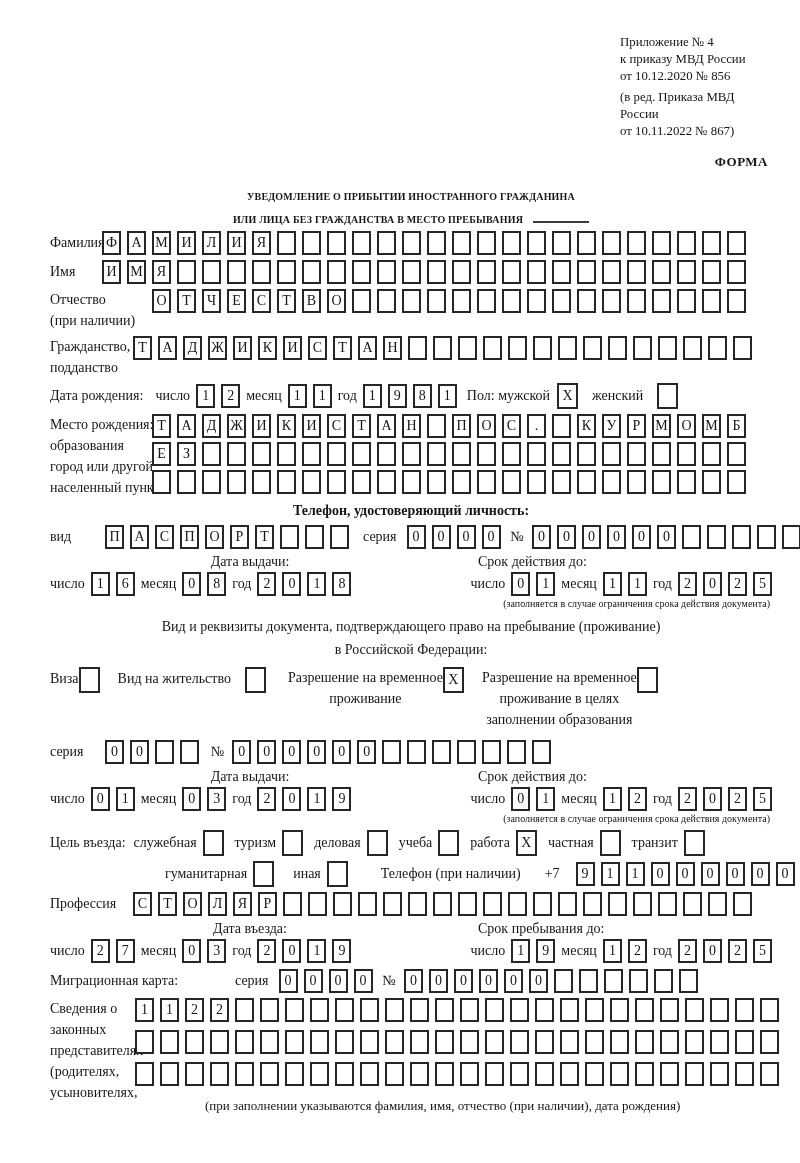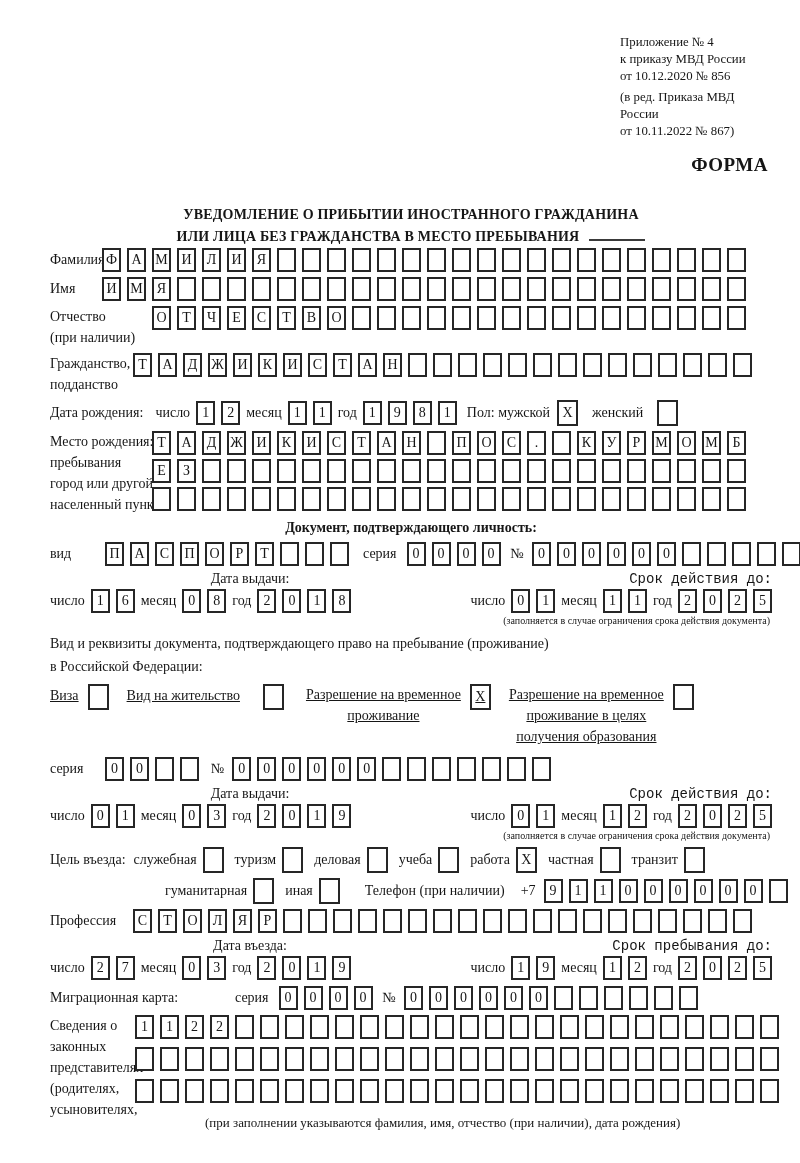--- a/index.html
+++ b/index.html
@@ -3,22 +3,22 @@
 <meta charset="utf-8">
 <style>
   html,body{margin:0;padding:0;background:#fff;}
   .page{
     width:800px;height:1163px;background:#fff;box-sizing:border-box;
     padding:34px 28px 0 50px;position:relative;overflow:hidden;
     font-family:"Liberation Serif",serif;color:#161616;font-size:14px;
   }
   .annex{margin-left:570px;font-size:12.8px;line-height:17px;}
   .annex .ed{margin-top:4px;}
-  .forma{text-align:right;font-weight:bold;font-size:19px;margin-top:14px;letter-spacing:.5px;padding-right:4px;}
-  .title{text-align:center;font-weight:bold;font-size:14px;line-height:22px;margin-top:28px;letter-spacing:.2px;}
+  .forma{text-align:right;font-weight:bold;font-size:13px;margin-top:14px;letter-spacing:.5px;padding-right:4px;}
+  .title{text-align:center;font-weight:bold;font-size:10px;line-height:22px;margin-top:16px;letter-spacing:.2px;}
   .title-blank{display:inline-block;width:56px;height:13px;border-bottom:2px solid #3a3a3a;margin-left:10px;}
   .sec{font-weight:bold;font-size:13.6px;text-align:center;margin-top:22px;margin-bottom:16px;letter-spacing:.2px;}
 
   .f-row{display:flex;align-items:flex-start;margin-bottom:5px;}
   .lbl{line-height:24px;white-space:nowrap;}
   .lblcol{line-height:21px;}
   .w52{width:52px;flex:0 0 52px;}
   .w55{width:55px;flex:0 0 55px;}
   .w83{width:83px;flex:0 0 83px;}
   .w102{width:102px;flex:0 0 102px;}
@@ -26,29 +26,29 @@
   .cells{display:inline-flex;gap:6px;}
   .cell{flex:0 0 19px;width:19px;height:24px;border:2px solid #262626;box-sizing:border-box;
         text-align:center;font-size:14px;line-height:20px;background:#fff;}
   .cb .cell{flex-basis:21px;width:21px;height:26px;line-height:22px;}
   .stack{display:flex;flex-direction:column;gap:4px;}
 
   .center-head{text-align:center;font-weight:bold;font-size:14px;margin:3px 0 6px;}
 
   .tc{display:flex;align-items:flex-start;margin-bottom:2px;gap:28px;}
   .tc-head-l{width:400px;text-align:center;}
-  .tc-head-r{flex:1;text-align:right;font-family:Liberation Mono, monospace;}
+  .tc-head-r{flex:1;text-align:left;}
   .tc-l{width:400px;}
   .tc-r{flex:1;}
   .dg{display:inline-flex;align-items:center;gap:6px;}
   .note{font-size:10px;text-align:right;margin:1px 2px 6px 0;}
 
-  .intro{line-height:23px;}
+  .intro{line-height:23px;text-align:center;}
   .opts{display:flex;align-items:flex-start;margin:6px 0 10px;}
-  .opt{display:flex;align-items:flex-start;gap:9px;text-decoration:underline;}
+  .opt{display:flex;align-items:flex-start;}
   .opt .multi{text-align:center;line-height:21px;}
   .gap14{margin-left:14px;} .gap22{margin-left:22px;} .gap18{margin-left:18px;}
 
   .p-item{display:inline-flex;align-items:center;gap:6px;margin-right:11px;}
   .indent115{margin-left:115px;}
   .phone-label{margin-left:14px;margin-right:16px;}
 
   .caption{font-size:13px;margin:4px 0 0 155px;}
 </style>
 </head>
@@ -230,21 +230,21 @@
       </span>
     <span class="lbl" style="margin-left:14px;">женский</span>
     <span class="cells cb" style="margin-left:14px;">
         <span class="cell"></span>
       </span>
   </div>
 
   <div class="f-row" style="margin-top:4px;">
     <span class="lbl lblcol w102">
       <span>Место рождения:</span><br>
-      <span>пребывания</span><br>
+      <span>образования</span><br>
       <span>город или другой</span><br>
       <span>населенный пункт</span>
     </span>
     <span class="stack">
       <span class="cells">
           <span class="cell">Т</span>
           <span class="cell">А</span>
           <span class="cell">Д</span>
           <span class="cell">Ж</span>
           <span class="cell">И</span>
@@ -316,21 +316,21 @@
           <span class="cell"></span>
           <span class="cell"></span>
           <span class="cell"></span>
           <span class="cell"></span>
           <span class="cell"></span>
           <span class="cell"></span>
         </span>
     </span>
   </div>
 
-  <div class="center-head">Документ, подтверждающего личность:</div>
+  <div class="center-head">Телефон, удостоверяющий личность:</div>
 
   <div class="f-row" style="align-items:center;">
     <span class="lbl w55">вид</span>
     <span class="cells">
         <span class="cell">П</span>
         <span class="cell">А</span>
         <span class="cell">С</span>
         <span class="cell">П</span>
         <span class="cell">О</span>
         <span class="cell">Р</span>
@@ -434,21 +434,21 @@
         <span>проживание</span>
       </span>
       <span class="cells cb">
           <span class="cell">X</span>
         </span>
     </span>
     <span class="opt gap18">
       <span class="multi">
         <span>Разрешение на временное</span><br>
         <span>проживание в целях</span><br>
-        <span>получения образования</span>
+        <span>заполнении образования</span>
       </span>
       <span class="cells cb">
           <span class="cell"></span>
         </span>
     </span>
   </div>
 
   <div class="f-row" style="align-items:center;">
     <span class="lbl w55">серия</span>
     <span class="cells">
@@ -564,21 +564,21 @@
         </span>
     </span>
     <span class="p-item">
       <span class="lbl">транзит</span>
       <span class="cells cb">
           <span class="cell"></span>
         </span>
     </span>
   </div>
 
-  <div class="f-row indent115" style="align-items:center;">
+  <div class="f-row indent115" style="align-items:center;gap:8px;">
     <span class="p-item">
       <span class="lbl">гуманитарная</span>
       <span class="cells cb">
           <span class="cell"></span>
         </span>
     </span>
     <span class="p-item">
       <span class="lbl">иная</span>
       <span class="cells cb">
           <span class="cell"></span>

